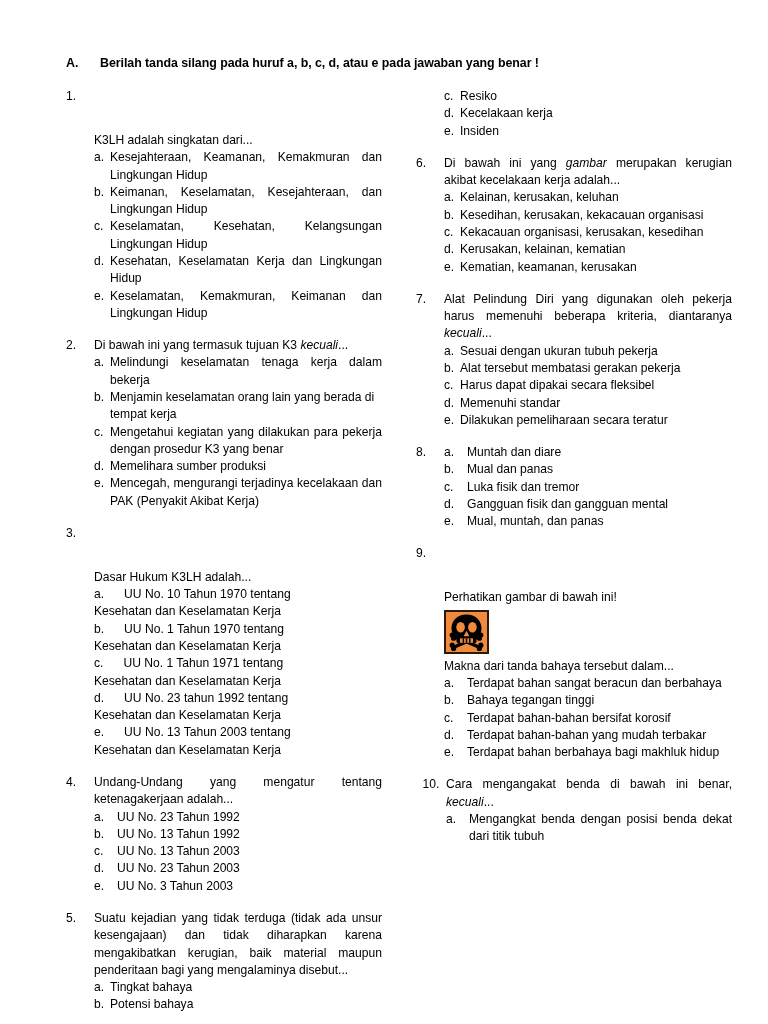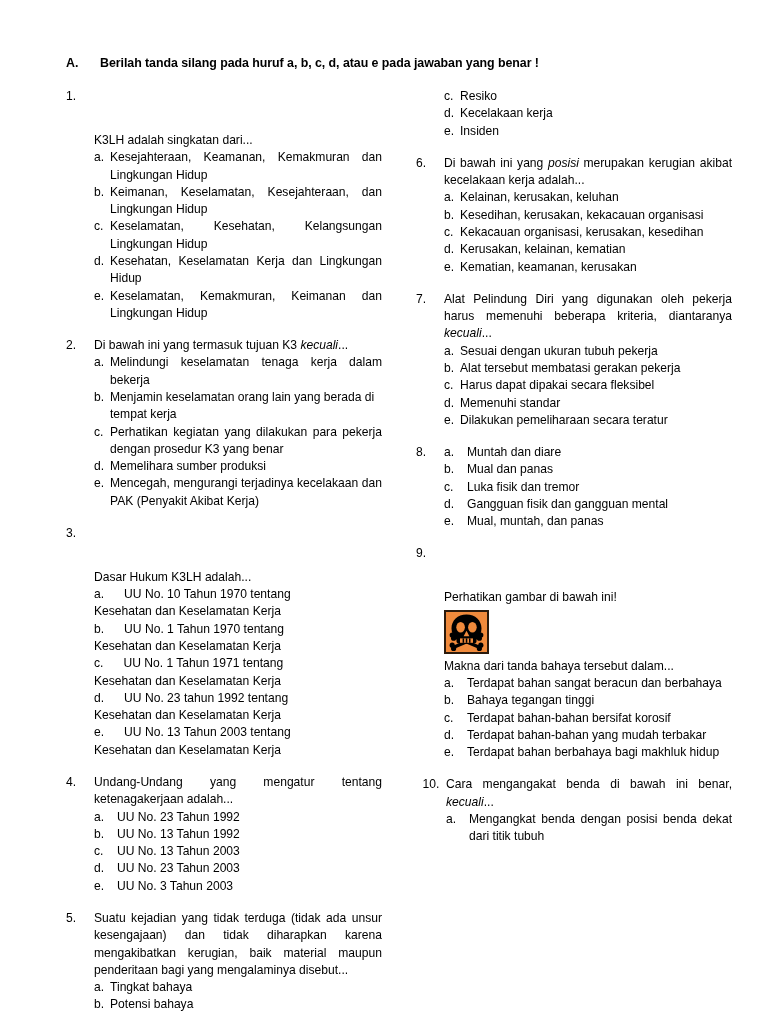--- a/index.html
+++ b/index.html
@@ -180,21 +180,21 @@
             <li class="opt">
               <span class="opt-letter">a.</span>
               <span class="opt-text">Melindungi keselamatan tenaga kerja dalam bekerja</span>
             </li>
             <li class="opt">
               <span class="opt-letter">b.</span>
               <span class="opt-text nojust">Menjamin keselamatan orang  lain yang berada di tempat kerja</span>
             </li>
             <li class="opt">
               <span class="opt-letter">c.</span>
-              <span class="opt-text">Perhatikan kegiatan yang dilakukan para pekerja dengan prosedur K3 yang benar</span>
+              <span class="opt-text">Mengetahui kegiatan yang dilakukan para pekerja dengan prosedur K3 yang benar</span>
             </li>
             <li class="opt">
               <span class="opt-letter">d.</span>
               <span class="opt-text nojust">Memelihara sumber produksi</span>
             </li>
             <li class="opt">
               <span class="opt-letter">e.</span>
               <span class="opt-text">Mencegah, mengurangi terjadinya kecelakaan dan PAK (Penyakit Akibat Kerja)</span>
             </li>
           </ul>
@@ -296,21 +296,21 @@
               <span class="opt-letter">e.</span>
               <span class="opt-text nojust">Insiden</span>
             </li>
           </ul>
         </div>
       </div>
 
       <div class="q">
         <span class="q-num">6.</span>
         <div class="q-body">
-          <p class="q-stem"><span>Di bawah ini yang </span><em>posisi</em><span> merupakan kerugian akibat kecelakaan kerja adalah...</span></p>
+          <p class="q-stem"><span>Di bawah ini yang </span><em>gambar</em><span> merupakan kerugian akibat kecelakaan kerja adalah...</span></p>
           <ul class="opts">
             <li class="opt">
               <span class="opt-letter">a.</span>
               <span class="opt-text nojust">Kelainan, kerusakan, keluhan</span>
             </li>
             <li class="opt">
               <span class="opt-letter">b.</span>
               <span class="opt-text">Kesedihan, kerusakan, kekacauan organisasi</span>
             </li>
             <li class="opt">

